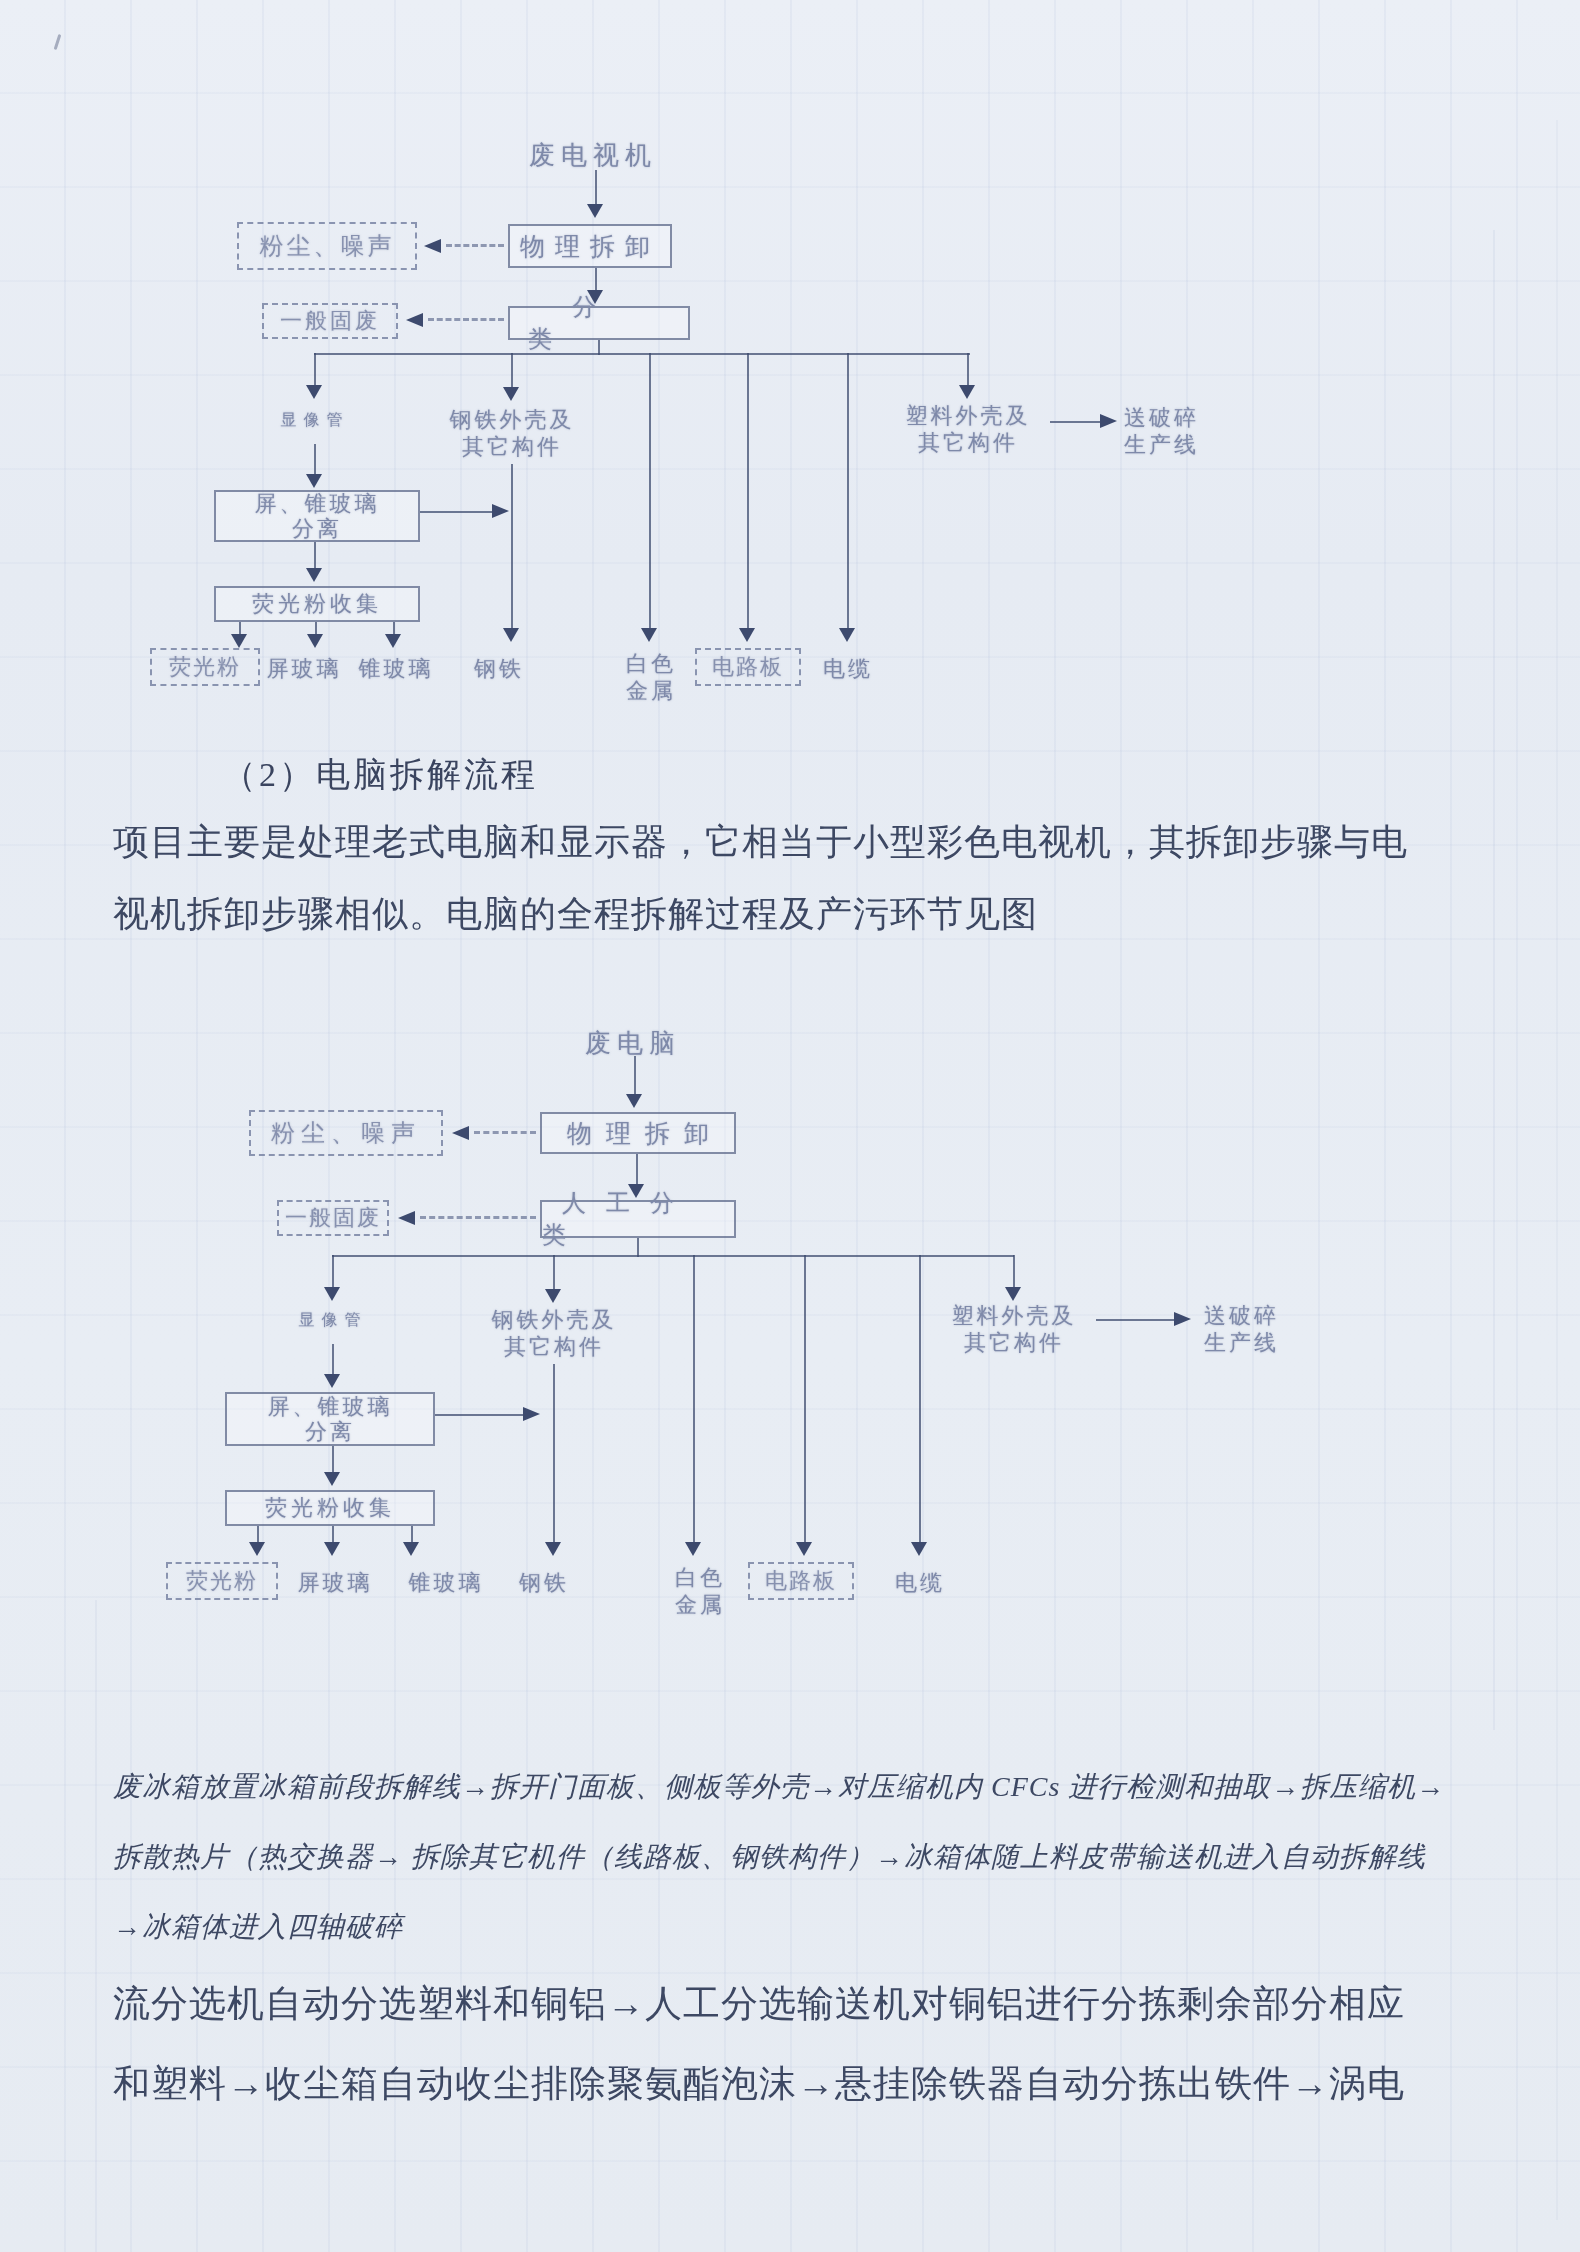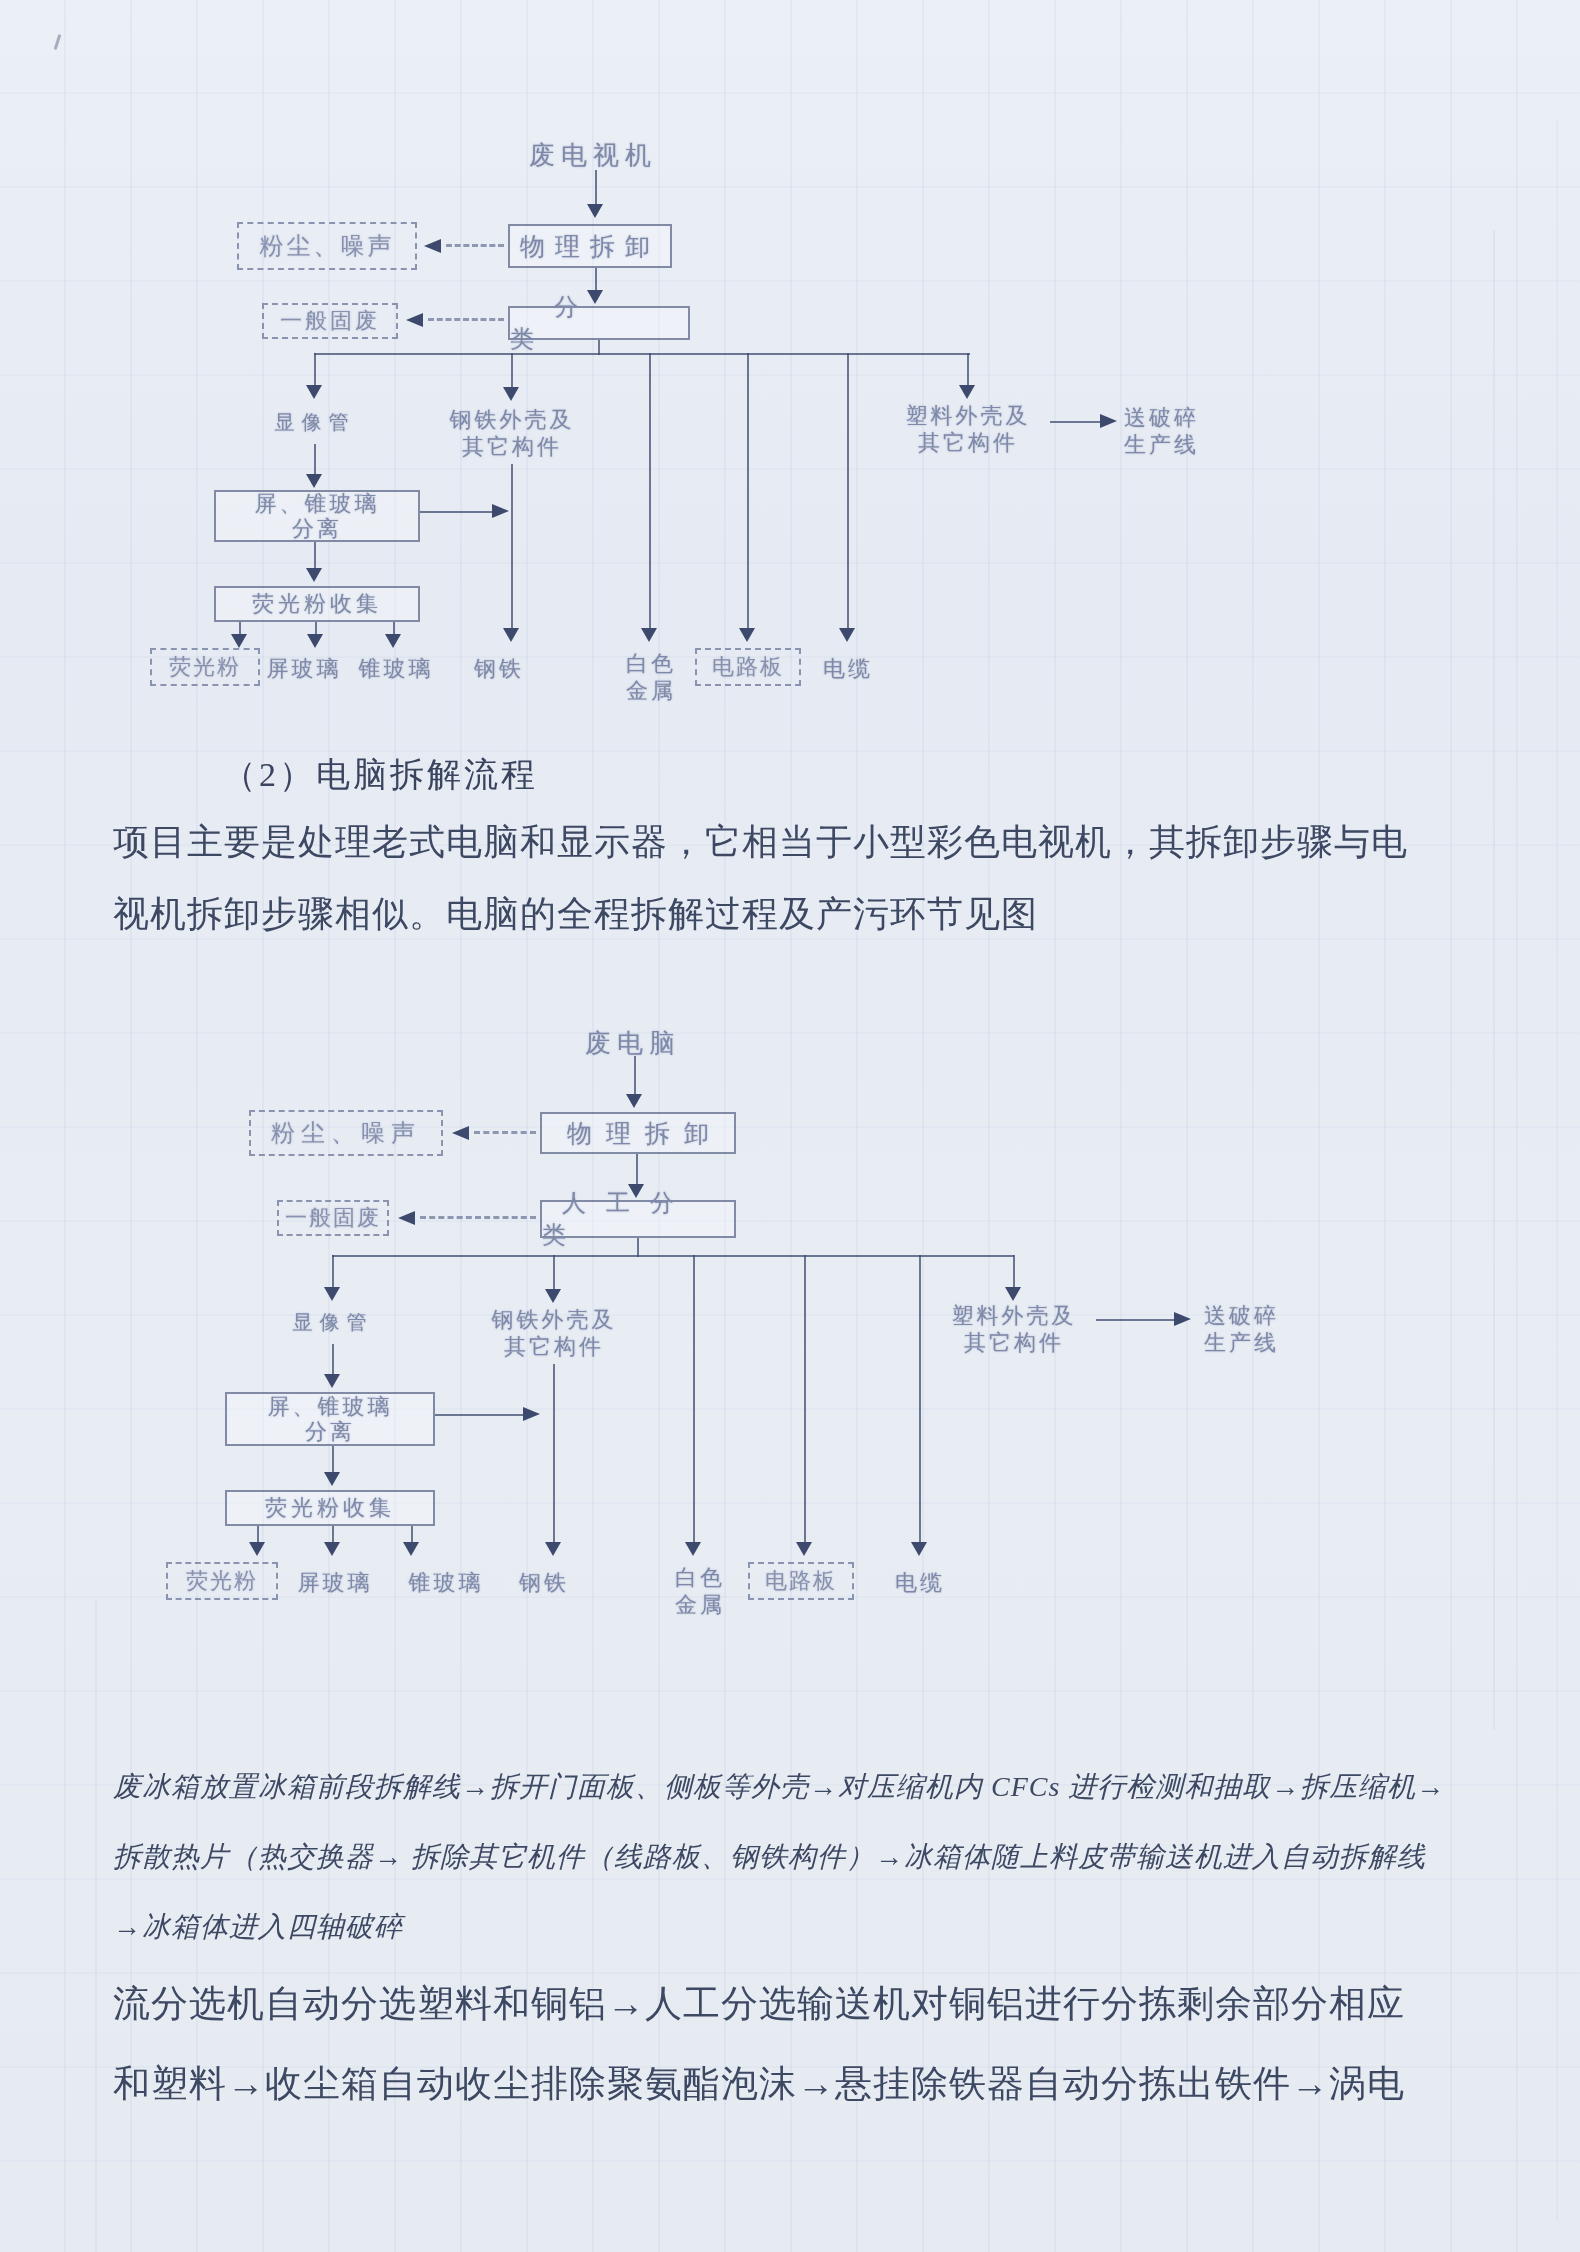--- a/index.html
+++ b/index.html
@@ -28,21 +28,21 @@
   
   .bx { position:absolute; border:2px solid rgba(92,104,138,.75); background:rgba(252,253,255,.30);
         display:flex; align-items:center; justify-content:center;
         color:#7e89a9; text-shadow:0 0 2px rgba(126,137,169,.55); }
   .dbx { position:absolute; border:2px dashed rgba(112,124,158,.78);
         display:flex; align-items:center; justify-content:center;
         color:#8791af; text-shadow:0 0 2px rgba(135,145,175,.5); }
   .lab { position:absolute; color:#7e89a9; text-align:center; line-height:1.2;
         text-shadow:0 0 2px rgba(126,137,169,.55); }
   .f26 { font-size:26px; letter-spacing:6px; }
-  .f24 { font-size:20px; letter-spacing:7px; }
+  .f24 { font-size:16px; letter-spacing:7px; }
   .f22 { font-size:22px; letter-spacing:3px; }
   .l27 { line-height:27px; }
   
   .heading { position:absolute; color:#3a445f; font-size:34px; letter-spacing:3px; }
   .para { position:absolute; color:#3d4863; }
   .p-big  { width:1400px; font-size:36px; line-height:72px; letter-spacing:1px; }
   .p-sml  { width:1400px; font-size:28px; line-height:70px; letter-spacing:1px; }
   .p-big2 { width:1410px; font-size:37px; line-height:80px; letter-spacing:1px; }
   .indent1 { text-indent:74px; }
   .penmark { position:absolute; width:3px; height:16px; background:rgba(110,118,145,.55);
@@ -65,21 +65,21 @@
     <div class="ad" style="left:587px;top:204px;"></div>
 
     <div class="bx" style="left:508px;top:224px;width:164px;height:44px;font-size:25px;letter-spacing:10px;">物理拆卸</div>
     <div class="dbx" style="left:237px;top:222px;width:180px;height:48px;font-size:24px;letter-spacing:3px;">粉尘、噪声</div>
     <div class="al" style="left:424px;top:239px;"></div>
     <div class="dash" style="left:446px;top:244px;width:58px;"></div>
 
     <div class="v" style="left:595px;top:268px;height:24px;"></div>
     <div class="ad" style="left:587px;top:290px;"></div>
 
-    <div class="bx" style="left:508px;top:306px;width:182px;height:34px;font-size:24px;letter-spacing:44px;text-indent:44px;">分类</div>
+    <div class="bx" style="left:508px;top:306px;width:182px;height:34px;font-size:24px;letter-spacing:44px;text-indent:44px;padding-left:18px;">分类</div>
     <div class="dbx" style="left:262px;top:303px;width:136px;height:36px;font-size:22px;letter-spacing:3px;">一般固废</div>
     <div class="al" style="left:406px;top:313px;"></div>
     <div class="dash" style="left:428px;top:318px;width:76px;"></div>
 
     <div class="v" style="left:598px;top:340px;height:15px;"></div>
     <div class="h" style="left:314px;top:353px;width:656px;"></div>
 
     <div class="v" style="left:314px;top:353px;height:34px;"></div>
     <div class="ad" style="left:306px;top:385px;"></div>
     <div class="lab f24" style="left:235px;top:410px;width:160px;">显像管</div>

